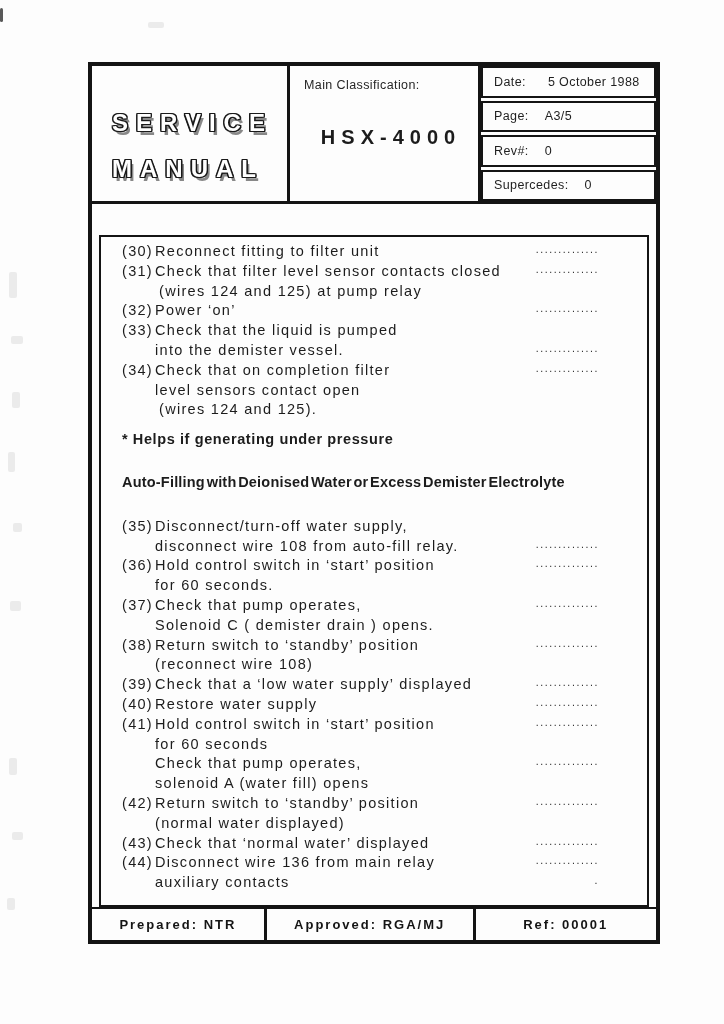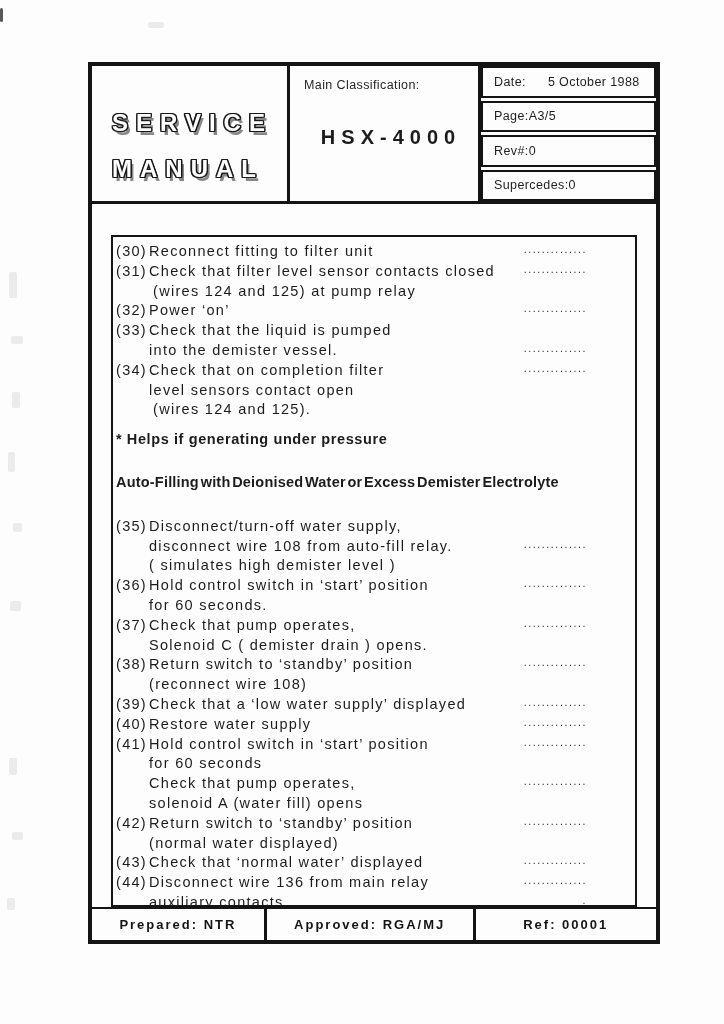--- a/index.html
+++ b/index.html
@@ -32,32 +32,32 @@
       -1.3px 0 0 #1a1a1a, 1.3px 0 0 #1a1a1a,
       0 -1.3px 0 #1a1a1a, 0 1.3px 0 #1a1a1a,
       3px 4px 0 rgba(40,40,40,.55);
   }
   .hdr-class-cell { width:191px; border-right:3px solid #141414; padding:12px 0 0 14px; }
   .class-label { font-size:12.5px; letter-spacing:.4px; color:#262626; }
   .model-no { margin-top:34px; text-align:center; font-weight:bold; font-size:20px; letter-spacing:6px; }
   .hdr-meta-cell { flex:1; display:flex; flex-direction:column; gap:3px; }
   .meta-box {
     flex:1; border:2px solid #141414; display:flex; align-items:center;
-    padding-left:11px; font-size:12.5px; letter-spacing:.4px; background:#fdfdfd;
+    padding-left:11px; font-size:12.5px; letter-spacing:.4px; gap:16px; background:#fdfdfd;
   }
   .meta-box:first-child { gap:22px; }
   .meta-label { color:#1f1f1f; }
   .meta-value { color:#1f1f1f; }
 
   .hdr-gap { height:31px; }
 
   
   .bodybox {
-    flex:1; margin:0 19px; border:2px solid #141414; background:#fdfdfd;
-    padding:5px 0 0 3px; overflow:hidden;
+    flex:1; margin:0 7px; border:2px solid #141414; background:#fdfdfd;
+    padding:5px 0 0 21px; overflow:hidden;
   }
   .line { position:relative; line-height:19.8px; font-size:14.5px; letter-spacing:1.3px; white-space:nowrap; }
   .line .num { display:inline-block; width:33px; }
   .line.cont { padding-left:33px; }
   .line.cont.deep { padding-left:37px; }
   .line .leader {
     position:absolute; right:48px; bottom:2px;
     font-size:10.5px; letter-spacing:1.6px; color:#2b2b2b;
   }
   .line.note { font-weight:bold; letter-spacing:.6px; }
@@ -133,21 +133,20 @@
         <div class="line item"><span class="num">(34)</span><span>Check that on completion filter</span><span class="leader">..............</span></div>
         <div class="line cont"><span>level sensors contact open</span></div>
         <div class="line cont deep"><span>(wires 124 and 125).</span></div>
         <div class="spacer" style="height: 10px;"></div>
         <div class="line note"><span>* Helps if generating under pressure</span></div>
         <div class="spacer" style="height: 23px;"></div>
         <div class="line heading"><span>Auto-Filling with Deionised Water or Excess Demister Electrolyte</span></div>
         <div class="spacer" style="height: 24px;"></div>
         <div class="line item"><span class="num">(35)</span><span>Disconnect/turn-off water supply,</span></div>
         <div class="line cont"><span>disconnect wire 108 from auto-fill relay.</span><span class="leader">..............</span></div>
-        <div class="line cont"><span>( simulates high demister level )</span></div>
         <div class="line item"><span class="num">(36)</span><span>Hold control switch in ‘start’ position</span><span class="leader">..............</span></div>
         <div class="line cont"><span>for 60 seconds.</span></div>
         <div class="line item"><span class="num">(37)</span><span>Check that pump operates,</span><span class="leader">..............</span></div>
         <div class="line cont"><span>Solenoid C ( demister drain ) opens.</span></div>
         <div class="line item"><span class="num">(38)</span><span>Return switch to ‘standby’ position</span><span class="leader">..............</span></div>
         <div class="line cont"><span>(reconnect wire 108)</span></div>
         <div class="line item"><span class="num">(39)</span><span>Check that a ‘low water supply’ displayed</span><span class="leader">..............</span></div>
         <div class="line item"><span class="num">(40)</span><span>Restore water supply</span><span class="leader">..............</span></div>
         <div class="line item"><span class="num">(41)</span><span>Hold control switch in ‘start’ position</span><span class="leader">..............</span></div>
         <div class="line cont"><span>for 60 seconds</span></div>

